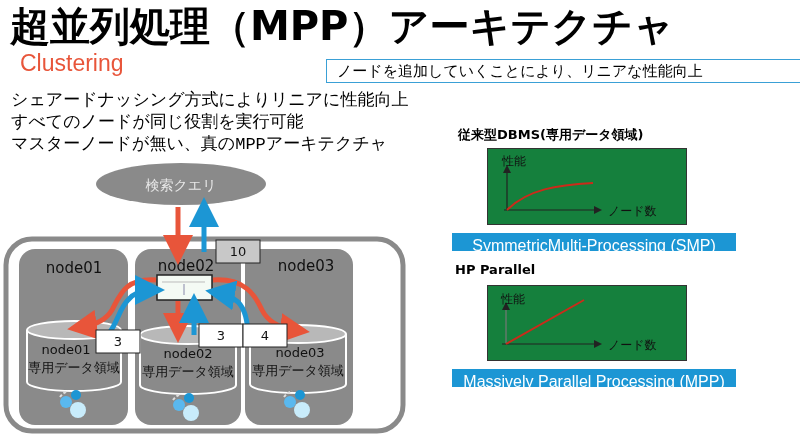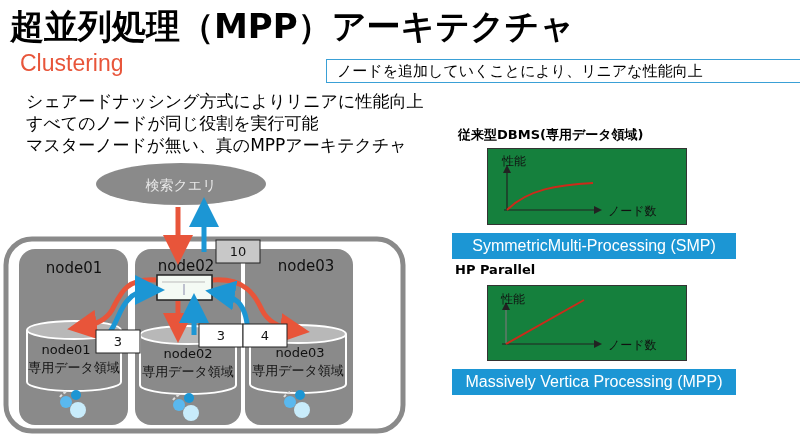--- a/index.html
+++ b/index.html
@@ -1,27 +1,27 @@
 <!DOCTYPE html>
 <html><head>
 <meta charset="utf-8">
 <style>
   html, body { margin:0; padding:0; }
   body { width:800px; height:436px; background:#ffffff; position:relative; overflow:hidden;
          font-family:"DejaVu Sans", sans-serif; color:#000; }
   .abs { position:absolute; }
-  #title { left:10px; top:2px; font-size:34px; font-weight:bold; letter-spacing:0px; white-space:nowrap; line-height:48px; }
+  #title { left:10px; top:2px; font-size:40px; font-weight:bold; letter-spacing:0px; white-space:nowrap; line-height:48px; }
   #subtitle { left:20px; top:50px; font-size:23px; color:#e8553a; font-family:"Liberation Sans", sans-serif; }
   #callout { left:326px; top:59px; width:564px; height:24px; border:1px solid #3aa0d6; box-sizing:border-box;
              font-size:15px; line-height:22px; padding-left:10px; white-space:nowrap; }
-  .bullet { left:26px; font-size:17px; white-space:nowrap; line-height:22px; }
+  .bullet { left:11px; font-size:17px; white-space:nowrap; line-height:22px;font-family:Liberation Mono, monospace; }
   #b0 { top:90px; } #b1 { top:112px; } #b2 { top:134px; }
   .panel-label { font-size:13px; font-weight:bold; white-space:nowrap; }
   .chart-box { border:1px solid #333; background:#15803d; box-sizing:border-box; }
-  .banner { background:#1c96d4; color:#fff; font-size:16px; text-align:center; line-height:26px; height:26px;
+  .banner { background:#1c96d4; color:#fff; font-size:16px; text-align:center; line-height:26px; height:18px;
             font-family:"Liberation Sans", sans-serif; white-space:nowrap; }
   svg text { font-family:"DejaVu Sans", sans-serif; }
 </style>
 </head>
 <body>
 
 <div id="title" class="abs">超並列処理（MPP）アーキテクチャ</div>
 <div id="subtitle" class="abs">Clustering</div>
 <div id="callout" class="abs">ノードを追加していくことにより、リニアな性能向上</div>
 
@@ -144,13 +144,13 @@
   <svg width="198" height="74">
     <line x1="18" y1="58" x2="18" y2="22" stroke="#777" stroke-width="1.2"></line>
     <path d="M14,24 L18,16 L22,24 Z" fill="#222"></path>
     <line x1="14" y1="58" x2="108" y2="58" stroke="#222" stroke-width="1.2"></line>
     <path d="M106,54 L114,58 L106,62 Z" fill="#222"></path>
     <line x1="18" y1="58" x2="96" y2="14" stroke="#cc2a1a" stroke-width="2"></line>
     <text x="13" y="17" font-size="12" fill="#111">性能</text>
     <text x="120" y="63" font-size="12" fill="#111">ノード数</text>
   </svg>
 </div>
-<div class="abs banner" style="left:452px;top:369px;width:284px">Massively Vertica Processing (MPP)</div>
+<div class="abs banner" style="left:452px;top:369px;width:284px">Massively Parallel Processing (MPP)</div>
 
 </body></html>

